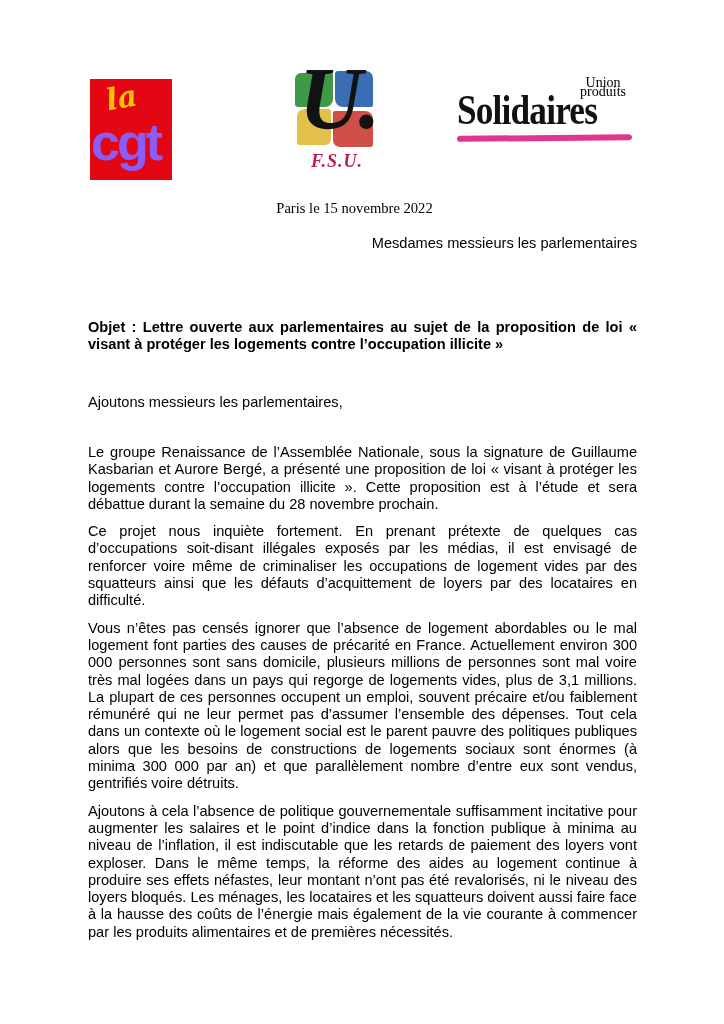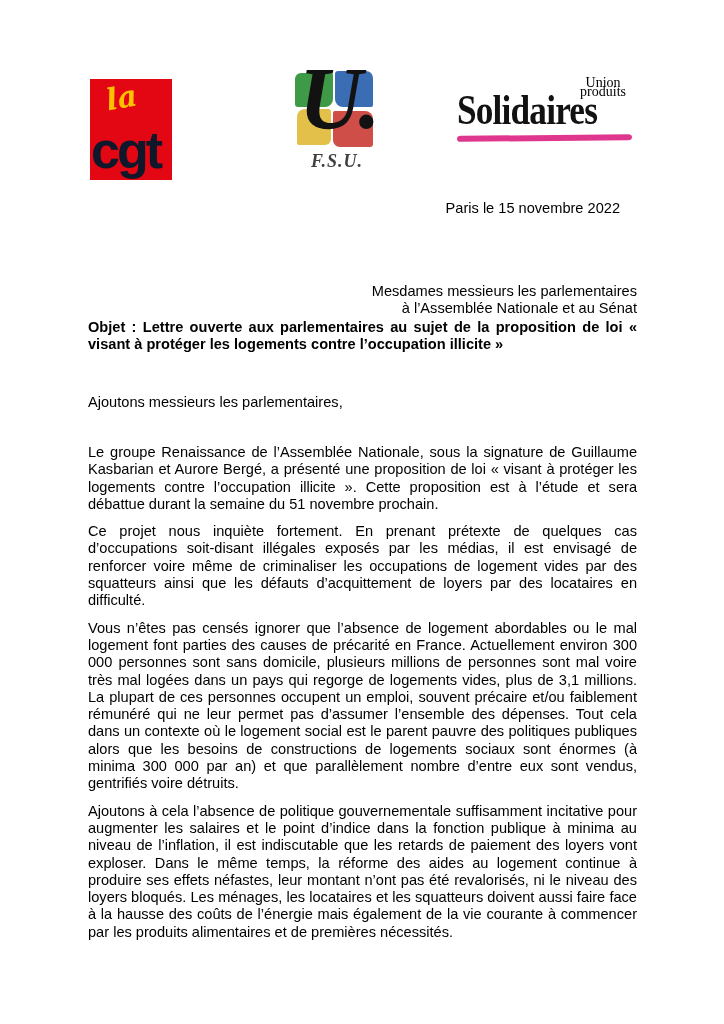--- a/index.html
+++ b/index.html
@@ -53,67 +53,66 @@
     font-size:43px; line-height:1; letter-spacing:-1px; white-space:nowrap;
     transform:scaleX(0.82); transform-origin:left top;
   }
   .sol-underline {
     position:absolute; left:0; top:57px; width:175px; height:6px;
     border-radius:4px / 3px; transform:rotate(-0.6deg);
   }
 
   
   .txt { font-size:14.6px; line-height:17.3px; }
-  .date-line   { position:absolute; top:200px; left:71px; width:549px; text-align:right; }
-  .addressee   { position:absolute; top:235px; left:88px; width:549px; text-align:right;margin-top:48px; }
+  .date-line   { position:absolute; top:200px; left:80px; width:549px; text-align:center;font-family:Liberation Serif, serif; }
+  .addressee   { position:absolute; top:235px; left:88px; width:549px; text-align:right; }
   .subject     { position:absolute; top:319px; left:88px; width:549px; text-align:justify;font-weight:bold; }
   .salutation  { position:absolute; top:394px; left:88px; width:549px; }
   .body-text   { position:absolute; top:444px; left:88px; width:549px; text-align:justify; }
   .body-text p { margin:0 0 10px 0; }
 </style>
 </head>
 <body>
 
 <div class="page" style="background: rgb(255, 255, 255);">
 
   <div class="logo-cgt">
     <div class="cgt-box" style="background: rgb(227, 6, 19);"></div>
     <span class="cgt-la" style="color: rgb(252, 194, 0);">la</span>
-    <span class="cgt-text" style="color: #0f172a; margin-top: 8px;">cgt</span>
+    <span class="cgt-text" style="color: #8b5cf6;">cgt</span>
   </div>
 
   <div class="logo-fsu">
     <div class="fsu-sq fsu-g" style="background: rgb(63, 154, 71);"></div>
     <div class="fsu-sq fsu-b" style="background: rgb(58, 109, 179);"></div>
     <div class="fsu-sq fsu-y" style="background: rgb(226, 192, 74);"></div>
     <div class="fsu-sq fsu-r" style="background: rgb(207, 78, 72);"></div>
     <div class="fsu-u" style="color: rgb(18, 18, 18);">U.</div>
-    <div class="fsu-caption" style="color: #404040;">F.S.U.</div>
+    <div class="fsu-caption" style="color: #be185d;">F.S.U.</div>
   </div>
 
   <div class="logo-solidaires">
     <div class="sol-union">
       <span>Union</span><br>
       <span>produits</span>
     </div>
     <div class="sol-title" style="color: rgb(18, 18, 18);">Solidaires</div>
     <div class="sol-underline" style="background: rgb(224, 55, 142);"></div>
   </div>
 
   <div class="txt date-line">Paris le 15 novembre 2022</div>
 
   <div class="txt addressee">
     <div>Mesdames messieurs les parlementaires</div>
-    <div>à l’Assemblée Nationale et au Sénat</div>
   </div>
 
   <div class="txt subject">Objet : Lettre ouverte aux parlementaires au sujet de la proposition de loi « visant à protéger les logements contre l’occupation illicite »</div>
 
   <div class="txt salutation">Ajoutons messieurs les parlementaires,</div>
 
   <div class="txt body-text">
-    <p>Le groupe Renaissance de l’Assemblée Nationale, sous la signature de Guillaume Kasbarian et Aurore Bergé, a présenté une proposition de loi « visant à protéger les logements contre l’occupation illicite ». Cette proposition est à l’étude et sera débattue durant la semaine du 51 novembre prochain.</p>
+    <p>Le groupe Renaissance de l’Assemblée Nationale, sous la signature de Guillaume Kasbarian et Aurore Bergé, a présenté une proposition de loi « visant à protéger les logements contre l’occupation illicite ». Cette proposition est à l’étude et sera débattue durant la semaine du 28 novembre prochain.</p>
     <p>Ce projet nous inquiète fortement. En prenant prétexte de quelques cas d’occupations soit-disant illégales exposés par les médias, il est envisagé de renforcer voire même de criminaliser les occupations de logement vides par des squatteurs ainsi que les défauts d’acquittement de loyers par des locataires en difficulté.</p>
     <p>Vous n’êtes pas censés ignorer que l’absence de logement abordables ou le mal logement font parties des causes de précarité en France. Actuellement environ 300 000 personnes sont sans domicile, plusieurs millions de personnes sont mal voire très mal logées dans un pays qui regorge de logements vides, plus de 3,1 millions. La plupart de ces personnes occupent un emploi, souvent précaire et/ou faiblement rémunéré qui ne leur permet pas d’assumer l’ensemble des dépenses. Tout cela dans un contexte où le logement social est le parent pauvre des politiques publiques alors que les besoins de constructions de logements sociaux sont énormes (à minima 300 000 par an) et que parallèlement nombre d’entre eux sont vendus, gentrifiés voire détruits.</p>
     <p>Ajoutons à cela l’absence de politique gouvernementale suffisamment incitative pour augmenter les salaires et le point d’indice dans la fonction publique à minima au niveau de l’inflation, il est indiscutable que les retards de paiement des loyers vont exploser. Dans le même temps, la réforme des aides au logement continue à produire ses effets néfastes, leur montant n’ont pas été revalorisés, ni le niveau des loyers bloqués. Les ménages, les locataires et les squatteurs doivent aussi faire face à la hausse des coûts de l’énergie mais également de la vie courante à commencer par les produits alimentaires et de premières nécessités.</p>
   </div>
 
 </div>
 
 </body></html>

